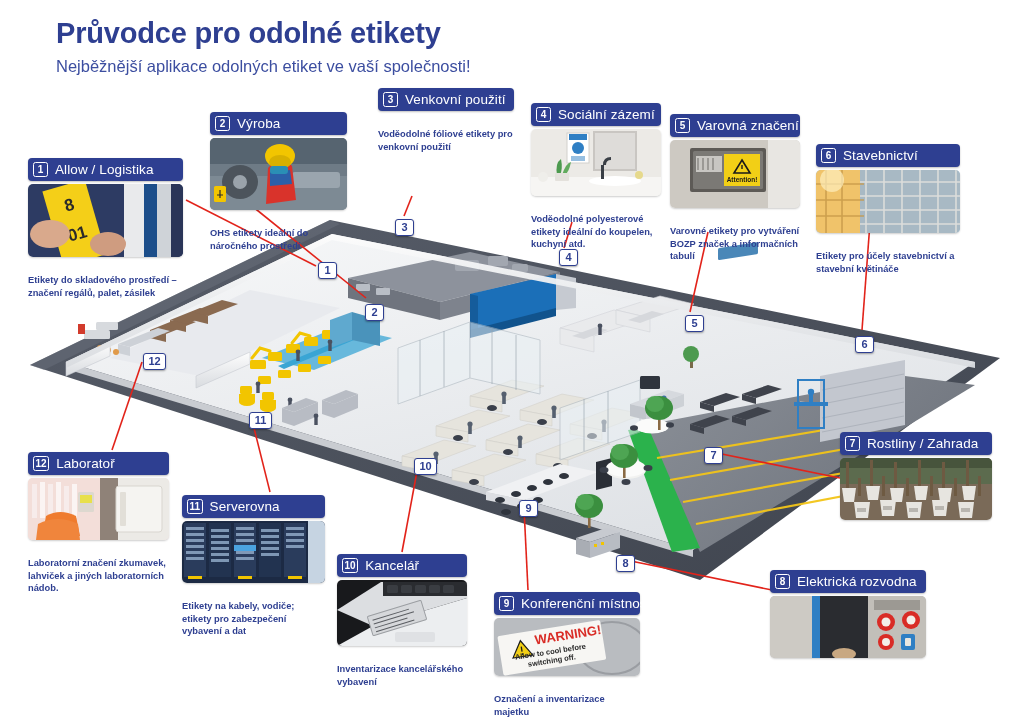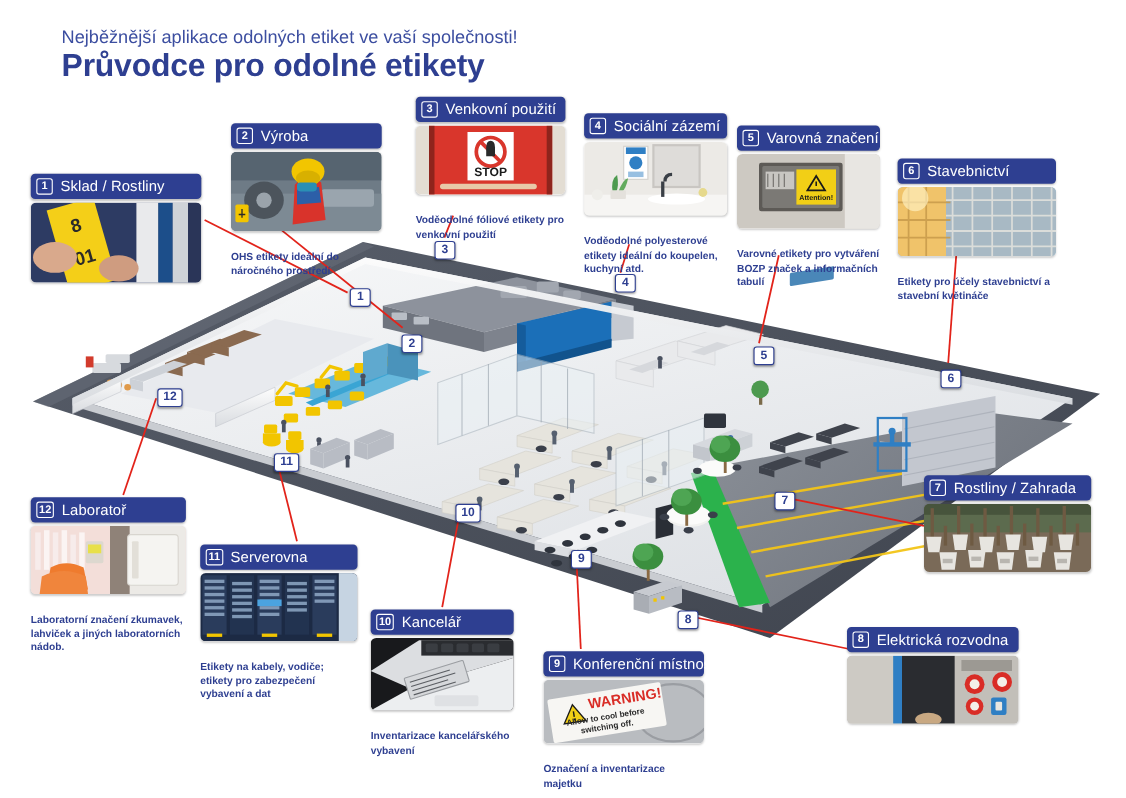--- a/index.html
+++ b/index.html
@@ -86,22 +86,22 @@
     line-height: 1.35;
     font-weight: bold;
   }
 </style>
 </head>
 <body>
 
 <div id="page">
 
   <div id="header">
+    <div id="title">Průvodce pro odolné etikety</div>
     <div id="subtitle">Nejběžnější aplikace odolných etiket ve vaší společnosti!</div>
-    <div id="title">Průvodce pro odolné etikety</div>
   </div>
 
   <div id="scene">
     <svg width="1024" height="430" viewBox="0 0 1024 430">
       <defs>
         <linearGradient id="gFloor" x1="0" y1="0" x2="0.6" y2="1">
           <stop offset="0%" stop-color="#f7f8f9"></stop>
           <stop offset="100%" stop-color="#dfe2e6"></stop>
         </linearGradient>
         <linearGradient id="gGround" x1="0" y1="0" x2="1" y2="1">
@@ -481,38 +481,39 @@
   <div class="marker wide" style="left:249px; top:412px;">
       <span>11</span>
     </div>
   <div class="marker wide" style="left:143px; top:353px;">
       <span>12</span>
     </div>
 
   <div class="callout" style="left:28px; top:158px; width:155px;">
     <div class="callout-head">
       <span class="callout-num">1</span>
-      <span class="callout-title">Sklad / Rostliny</span>
+      <span class="callout-title">Allow / Logistika</span>
     </div>
     <div class="callout-photo">
       <svg width="155" height="73" viewBox="0 0 155 73">
         <rect width="155" height="73" fill="#2d3b63"></rect>
         <rect x="96" y="0" width="20" height="73" fill="#e9eaec"></rect>
         <rect x="116" y="0" width="13" height="73" fill="#1c4e8a"></rect>
         <rect x="129" y="0" width="14" height="73" fill="#cfd3d8"></rect>
         <rect x="143" y="0" width="12" height="73" fill="#2a3558"></rect>
         <g transform="rotate(-16 60 36)">
           <rect x="24" y="-4" width="44" height="78" fill="#f4cf18"></rect>
           <text x="46" y="22" font-family="Liberation Sans, sans-serif" font-size="17" font-weight="bold" fill="#2a2a2a" text-anchor="middle">8</text>
           <text x="46" y="52" font-family="Liberation Sans, sans-serif" font-size="17" font-weight="bold" fill="#2a2a2a" text-anchor="middle">01</text>
         </g>
         <ellipse cx="22" cy="50" rx="20" ry="14" fill="#d9a98c"></ellipse>
         <ellipse cx="80" cy="60" rx="18" ry="12" fill="#cf9c80"></ellipse>
       </svg>
     </div>
+    <div class="callout-cap">Etikety do skladového prostředí – značení regálů, palet, zásilek</div>
   </div>
 
   <div class="callout" style="left:210px; top:112px; width:137px;">
     <div class="callout-head">
       <span class="callout-num">2</span>
       <span class="callout-title">Výroba</span>
     </div>
     <div class="callout-photo">
       <svg width="137" height="72" viewBox="0 0 137 72">
         <rect width="137" height="72" fill="#6e7b86"></rect>
@@ -530,34 +531,20 @@
         <path d="M10,52 l0,8 M7,57 l6,0" stroke="#2a2a2a" stroke-width="1.2"></path>
       </svg>
     </div>
     <div class="callout-cap">OHS etikety ideální do náročného prostředí</div>
   </div>
 
   <div class="callout" style="left:378px; top:88px; width:136px;">
     <div class="callout-head">
       <span class="callout-num">3</span>
       <span class="callout-title">Venkovní použití</span>
-    </div>
-    <div class="callout-photo">
-      <svg width="136" height="63" viewBox="0 0 136 63">
-        <rect width="136" height="63" fill="#e3ddd3"></rect>
-        <rect x="12" y="0" width="112" height="63" fill="#d9362c"></rect>
-        <rect x="12" y="0" width="5" height="63" fill="#8e241c"></rect>
-        <rect x="119" y="0" width="5" height="63" fill="#8e241c"></rect>
-        <rect x="47" y="6" width="42" height="44" fill="#ffffff"></rect>
-        <circle cx="68" cy="24" r="13" fill="none" stroke="#d9362c" stroke-width="3.4"></circle>
-        <line x1="59" y1="15" x2="77" y2="33" stroke="#d9362c" stroke-width="3.4"></line>
-        <path d="M64,20 q0,-6 4,-6 q4,0 4,6 l0,8 l-8,0 z" fill="#2a2a2a"></path>
-        <text x="68" y="46" font-family="Liberation Sans, sans-serif" font-size="11" font-weight="bold" fill="#1a1a1a" text-anchor="middle">STOP</text>
-        <rect x="22" y="53" width="88" height="5" rx="2.5" fill="#e8c9a8"></rect>
-      </svg>
     </div>
     <div class="callout-cap">Voděodolné fóliové etikety pro venkovní použití</div>
   </div>
 
   <div class="callout" style="left:531px; top:103px; width:130px;">
     <div class="callout-head">
       <span class="callout-num">4</span>
       <span class="callout-title">Sociální zázemí</span>
     </div>
     <div class="callout-photo">

